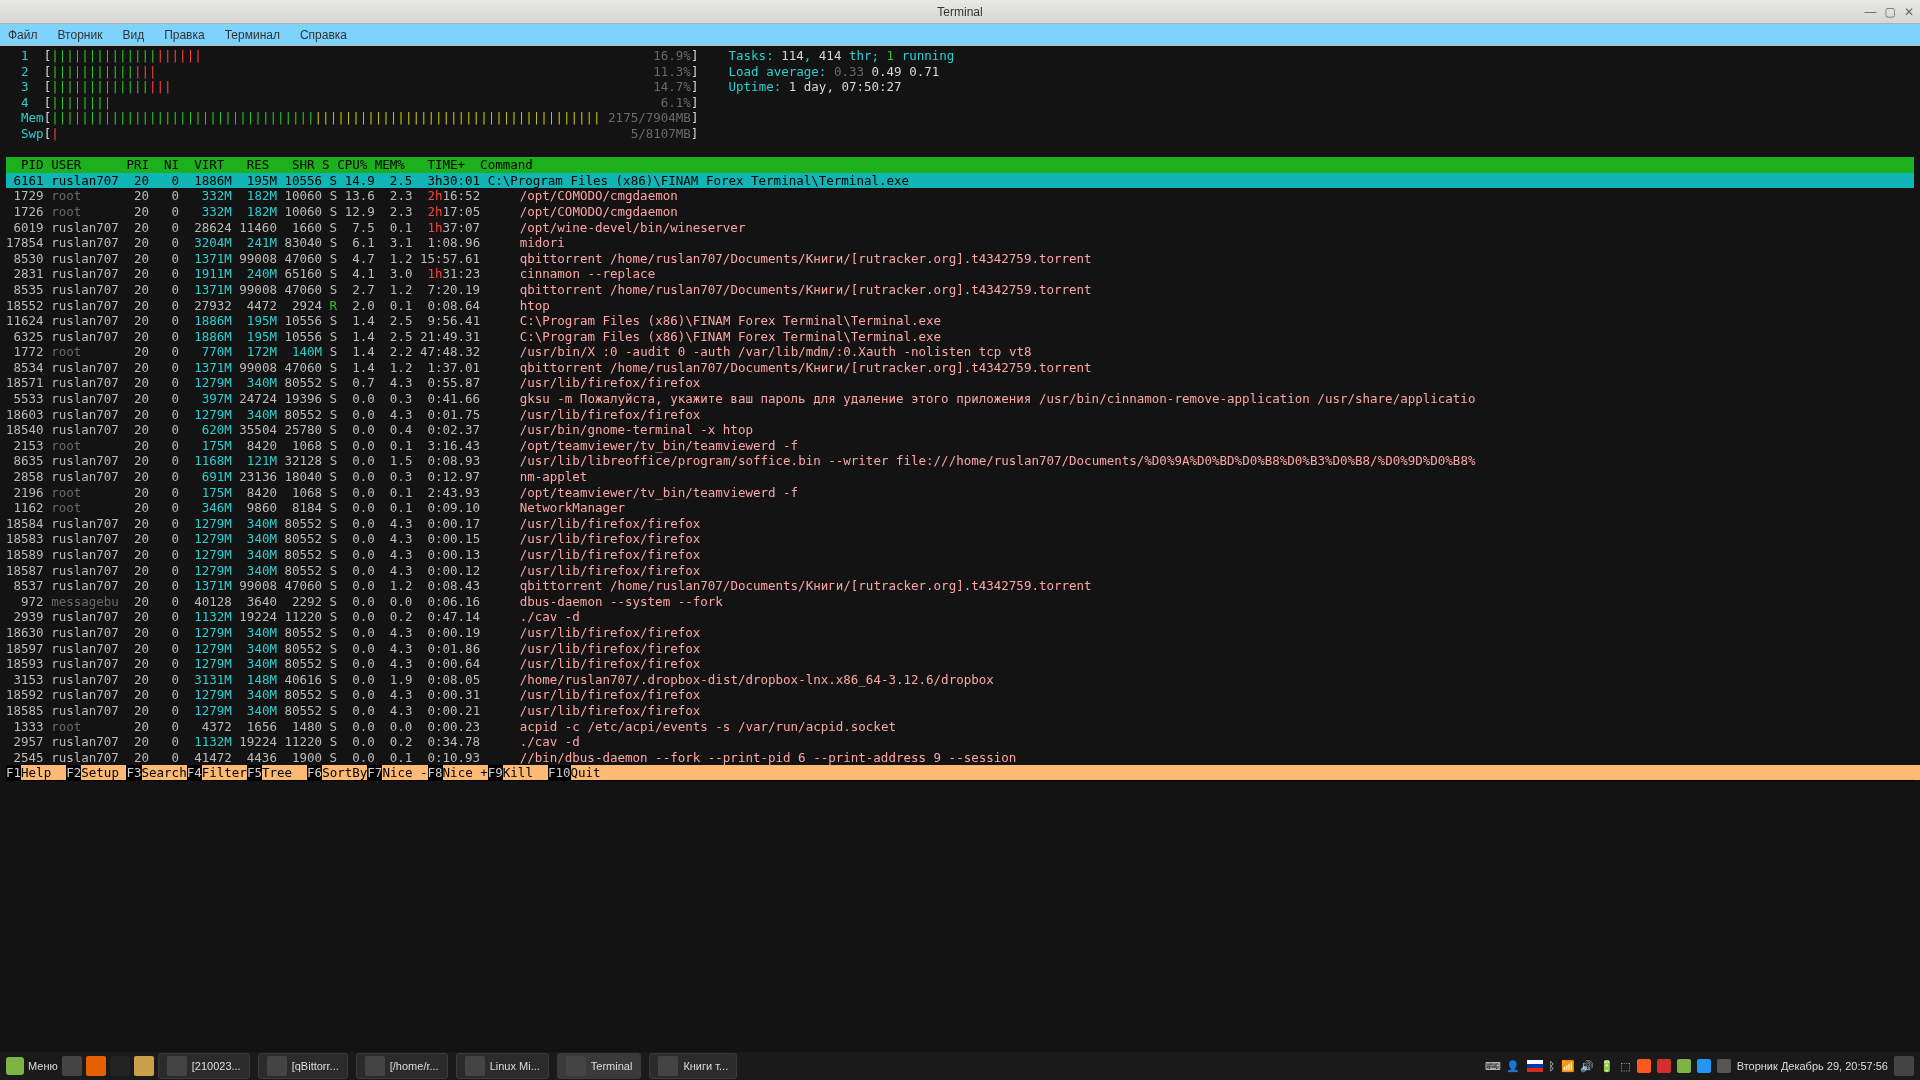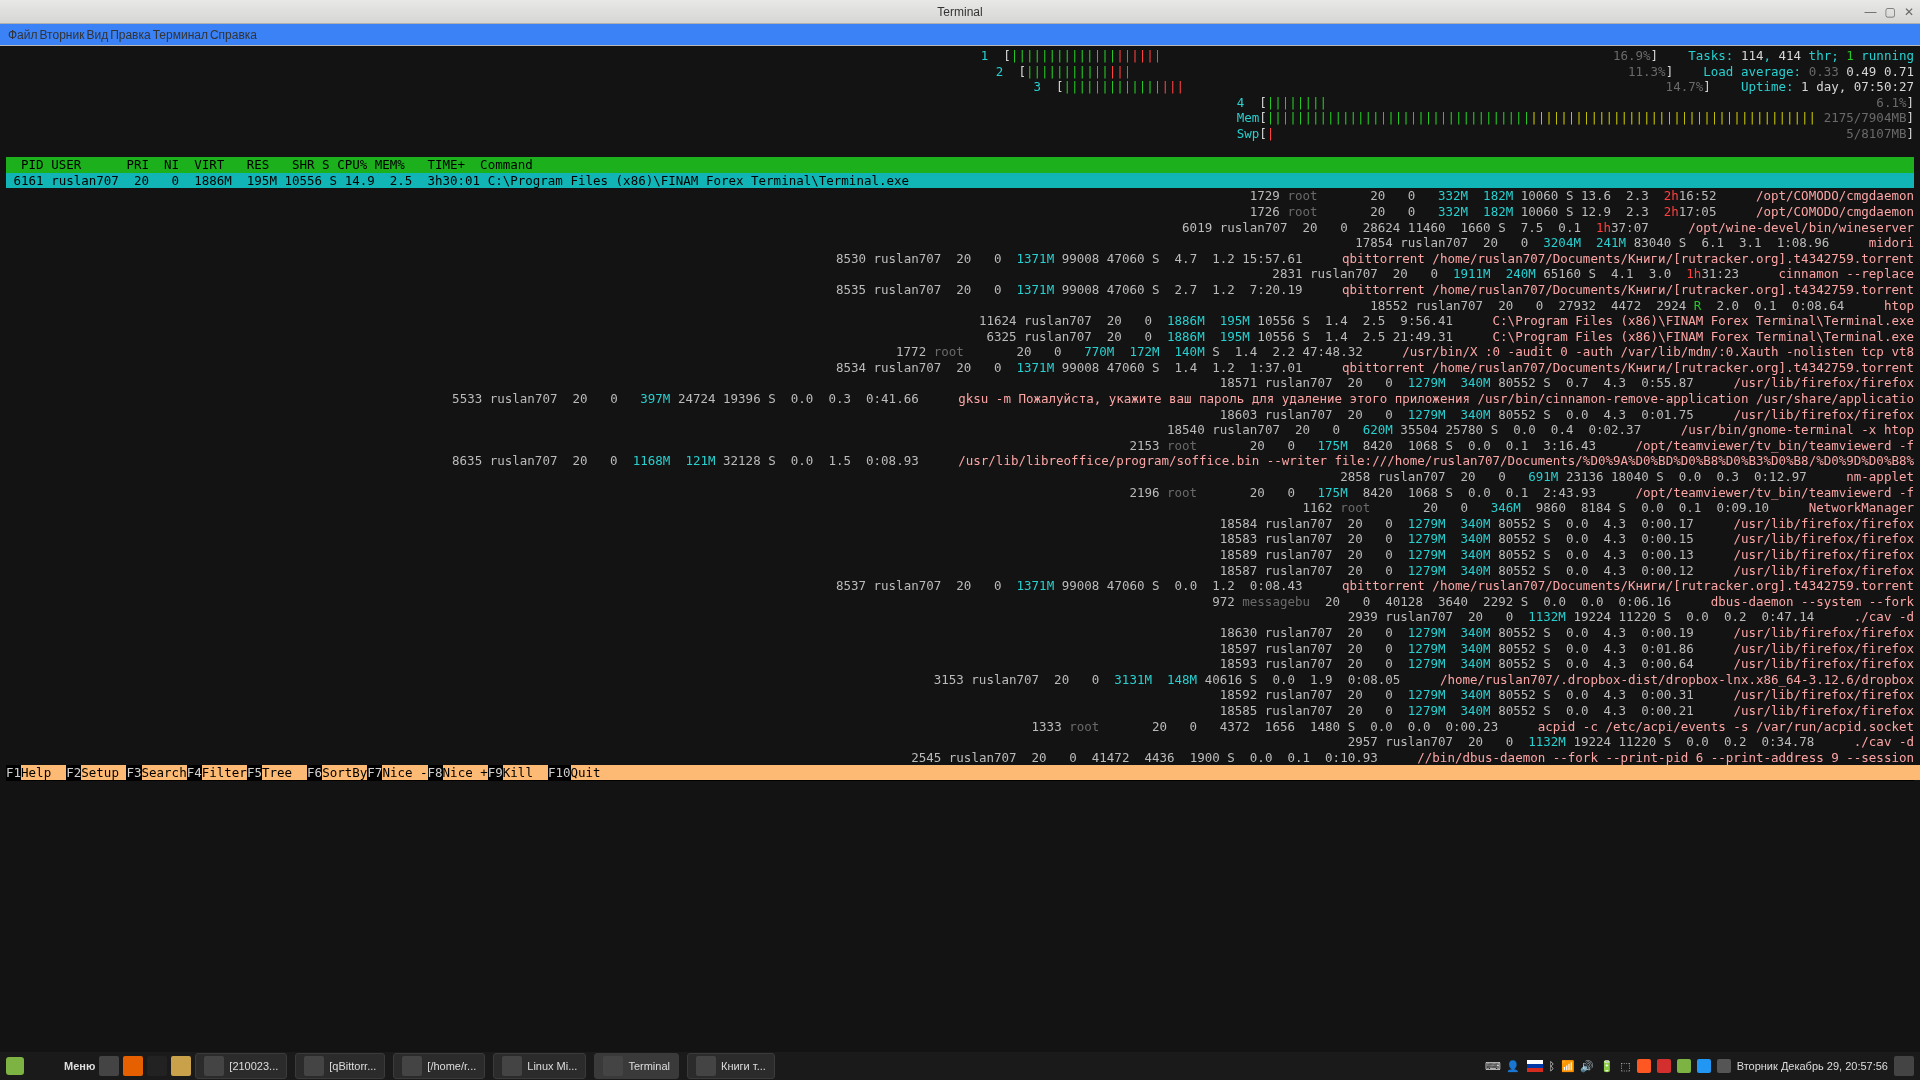--- a/index.html
+++ b/index.html
@@ -1,31 +1,31 @@
 <!DOCTYPE html>
 <html><head>
 <meta charset="utf-8">
 <style>
 * { margin:0; padding:0; box-sizing:border-box; }
 body { font-family:"DejaVu Sans Mono","Liberation Mono",monospace; font-size:12.5px; background:#2c2c2c; color:#bbb; width:1920px; height:1080px; overflow:hidden; position:relative; }
 .titlebar { height:24px; background:linear-gradient(#e8e8e6,#d6d6d4); border-bottom:1px solid #b0b0b0; display:flex; align-items:center; justify-content:center; position:relative; color:#333; font-family:sans-serif; font-size:12px; }
 .titlebar .winbtns { position:absolute; right:6px; display:flex; gap:8px; color:#666; font-size:12px; }
-.menubar { height:22px; background:#3b82f6; display:flex; align-items:center; gap:2px; padding:0 8px; color:#333; font-family:sans-serif; font-size:12px; border-bottom:1px solid #b8b8b8; }
+.menubar { height:22px; background:#7dd3fc; display:flex; align-items:center; gap:20px; padding:0 8px; color:#333; font-family:sans-serif; font-size:12px; border-bottom:1px solid #b8b8b8; }
 .term { background:rgba(10,10,10,0.72); height:calc(100% - 24px - 22px - 28px); padding:2px 6px 0 6px; line-height:15.6px; white-space:pre; overflow:hidden; }
 .fcyan{ color:#29d0d0; }
 .green{ color:#26c626; }
 .red  { color:#ff4040; }
 .dim  { color:#6a6a6a; }
 .yel  { color:#c0c000; }
 .white{ color:#d6d6d6; }
 .hdr  { background:#1db01d; color:#000; display:block; }
 .sel  { background:#12b5b5; color:#000; display:block; }
 .fkeys{ background:#000; color:#d0d0d0; display:block; }
 .fkeys .lab { background:#fdba74; color:#000; }
-.row  { display:block;text-align:right; }
+.row  { display:block; }
 .row span.cmd { color:#fca5a5;margin-left:32px; }
 .taskbar { position:absolute; bottom:0; left:0; right:0; height:28px; background:#1a1a1a; display:flex; align-items:center; gap:4px; padding:0 6px; font-family:sans-serif; font-size:11px; color:#ddd; }
 .taskbar .mint { width:18px; height:18px; background:#7cb342; border-radius:3px; display:inline-block; }
 .taskbar .ico { width:20px; height:20px; background:#444; border-radius:2px; display:inline-block; }
 .taskbar .btn { background:#2b2b2b; border:1px solid #3a3a3a; border-radius:3px; padding:2px 8px; display:flex; align-items:center; gap:5px; max-width:140px; overflow:hidden; white-space:nowrap; }
 .taskbar .btn.active { background:#3a3a3a; }
 .taskbar .spacer { flex:1; }
 .taskbar .tray { display:flex; align-items:center; gap:6px; }
 .flag { width:16px; height:12px; background:linear-gradient(#fff 33%,#0039a6 33%,#0039a6 66%,#d52b1e 66%); display:inline-block; }
 .clockf{ font-weight:normal; }
@@ -51,21 +51,21 @@
   <span>Вид</span>
   <span>Правка</span>
   <span>Терминал</span>
   <span>Справка</span>
 </div>
 
 <div class="term" id="term"><span class="row">  <span class="fcyan">1</span>  <span class="white">[</span><span class="green">||||||||||||||</span><span class="yel"></span><span class="red">||||||</span><span class="dim">                                                            16.9%</span><span class="white">]</span>    <span class="fcyan">Tasks: </span><span class="white">114</span><span class="fcyan">, </span><span class="white">414</span><span class="fcyan"> thr; </span><span class="green">1</span><span class="fcyan"> running</span></span><span class="row">  <span class="fcyan">2</span>  <span class="white">[</span><span class="green">|||||||||||</span><span class="yel"></span><span class="red">|||</span><span class="dim">                                                                  11.3%</span><span class="white">]</span>    <span class="fcyan">Load average: </span><span class="dim">0.33</span> <span class="white">0.49 0.71</span></span><span class="row">  <span class="fcyan">3</span>  <span class="white">[</span><span class="green">|||||||||||||</span><span class="yel"></span><span class="red">|||</span><span class="dim">                                                                14.7%</span><span class="white">]</span>    <span class="fcyan">Uptime: </span><span class="white">1 day, 07:50:27</span></span><span class="row">  <span class="fcyan">4</span>  <span class="white">[</span><span class="green">||||||||</span><span class="yel"></span><span class="red"></span><span class="dim">                                                                         6.1%</span><span class="white">]</span></span><span class="row">  <span class="fcyan">Mem</span><span class="white">[</span><span class="green">|||||||||||||||||||||||||||||||||||</span><span class="yel">||||||||||||||||||||||||||||||||||||||</span><span class="red"></span><span class="dim"> 2175/7904MB</span><span class="white">]</span></span><span class="row">  <span class="fcyan">Swp</span><span class="white">[</span><span class="red">|</span><span class="dim">                                                                            5/8107MB</span><span class="white">]</span></span><span class="row"> </span><span class="hdr">  PID USER      PRI  NI  VIRT   RES   SHR S CPU% MEM%   TIME+  Command                                                                                                                                                                                              </span><span class="sel"> 6161 ruslan707  20   0  1886M  195M 10556 S 14.9  2.5  3h30:01 <span class="cmd">C:\Program Files (x86)\FINAM Forex Terminal\Terminal.exe</span></span><span class="row"> 1729 <span class="dim">root     </span>  20   0   <span class="fcyan">332M</span>  <span class="fcyan">182M</span> 10060 S 13.6  2.3  <span class="red">2h</span>16:52 <span class="cmd">/opt/COMODO/cmgdaemon</span></span><span class="row"> 1726 <span class="dim">root     </span>  20   0   <span class="fcyan">332M</span>  <span class="fcyan">182M</span> 10060 S 12.9  2.3  <span class="red">2h</span>17:05 <span class="cmd">/opt/COMODO/cmgdaemon</span></span><span class="row"> 6019 ruslan707  20   0  28624 11460  1660 S  7.5  0.1  <span class="red">1h</span>37:07 <span class="cmd">/opt/wine-devel/bin/wineserver</span></span><span class="row">17854 ruslan707  20   0  <span class="fcyan">3204M</span>  <span class="fcyan">241M</span> 83040 S  6.1  3.1  1:08.96 <span class="cmd">midori</span></span><span class="row"> 8530 ruslan707  20   0  <span class="fcyan">1371M</span> 99008 47060 S  4.7  1.2 15:57.61 <span class="cmd">qbittorrent /home/ruslan707/Documents/Книги/[rutracker.org].t4342759.torrent</span></span><span class="row"> 2831 ruslan707  20   0  <span class="fcyan">1911M</span>  <span class="fcyan">240M</span> 65160 S  4.1  3.0  <span class="red">1h</span>31:23 <span class="cmd">cinnamon --replace</span></span><span class="row"> 8535 ruslan707  20   0  <span class="fcyan">1371M</span> 99008 47060 S  2.7  1.2  7:20.19 <span class="cmd">qbittorrent /home/ruslan707/Documents/Книги/[rutracker.org].t4342759.torrent</span></span><span class="row">18552 ruslan707  20   0  27932  4472  2924 <span class="green">R</span>  2.0  0.1  0:08.64 <span class="cmd">htop</span></span><span class="row">11624 ruslan707  20   0  <span class="fcyan">1886M</span>  <span class="fcyan">195M</span> 10556 S  1.4  2.5  9:56.41 <span class="cmd">C:\Program Files (x86)\FINAM Forex Terminal\Terminal.exe</span></span><span class="row"> 6325 ruslan707  20   0  <span class="fcyan">1886M</span>  <span class="fcyan">195M</span> 10556 S  1.4  2.5 21:49.31 <span class="cmd">C:\Program Files (x86)\FINAM Forex Terminal\Terminal.exe</span></span><span class="row"> 1772 <span class="dim">root     </span>  20   0   <span class="fcyan">770M</span>  <span class="fcyan">172M</span>  <span class="fcyan">140M</span> S  1.4  2.2 47:48.32 <span class="cmd">/usr/bin/X :0 -audit 0 -auth /var/lib/mdm/:0.Xauth -nolisten tcp vt8</span></span><span class="row"> 8534 ruslan707  20   0  <span class="fcyan">1371M</span> 99008 47060 S  1.4  1.2  1:37.01 <span class="cmd">qbittorrent /home/ruslan707/Documents/Книги/[rutracker.org].t4342759.torrent</span></span><span class="row">18571 ruslan707  20   0  <span class="fcyan">1279M</span>  <span class="fcyan">340M</span> 80552 S  0.7  4.3  0:55.87 <span class="cmd">/usr/lib/firefox/firefox</span></span><span class="row"> 5533 ruslan707  20   0   <span class="fcyan">397M</span> 24724 19396 S  0.0  0.3  0:41.66 <span class="cmd">gksu -m Пожалуйста, укажите ваш пароль для удаление этого приложения /usr/bin/cinnamon-remove-application /usr/share/applicatio</span></span><span class="row">18603 ruslan707  20   0  <span class="fcyan">1279M</span>  <span class="fcyan">340M</span> 80552 S  0.0  4.3  0:01.75 <span class="cmd">/usr/lib/firefox/firefox</span></span><span class="row">18540 ruslan707  20   0   <span class="fcyan">620M</span> 35504 25780 S  0.0  0.4  0:02.37 <span class="cmd">/usr/bin/gnome-terminal -x htop</span></span><span class="row"> 2153 <span class="dim">root     </span>  20   0   <span class="fcyan">175M</span>  8420  1068 S  0.0  0.1  3:16.43 <span class="cmd">/opt/teamviewer/tv_bin/teamviewerd -f</span></span><span class="row"> 8635 ruslan707  20   0  <span class="fcyan">1168M</span>  <span class="fcyan">121M</span> 32128 S  0.0  1.5  0:08.93 <span class="cmd">/usr/lib/libreoffice/program/soffice.bin --writer file:///home/ruslan707/Documents/%D0%9A%D0%BD%D0%B8%D0%B3%D0%B8/%D0%9D%D0%B8%</span></span><span class="row"> 2858 ruslan707  20   0   <span class="fcyan">691M</span> 23136 18040 S  0.0  0.3  0:12.97 <span class="cmd">nm-applet</span></span><span class="row"> 2196 <span class="dim">root     </span>  20   0   <span class="fcyan">175M</span>  8420  1068 S  0.0  0.1  2:43.93 <span class="cmd">/opt/teamviewer/tv_bin/teamviewerd -f</span></span><span class="row"> 1162 <span class="dim">root     </span>  20   0   <span class="fcyan">346M</span>  9860  8184 S  0.0  0.1  0:09.10 <span class="cmd">NetworkManager</span></span><span class="row">18584 ruslan707  20   0  <span class="fcyan">1279M</span>  <span class="fcyan">340M</span> 80552 S  0.0  4.3  0:00.17 <span class="cmd">/usr/lib/firefox/firefox</span></span><span class="row">18583 ruslan707  20   0  <span class="fcyan">1279M</span>  <span class="fcyan">340M</span> 80552 S  0.0  4.3  0:00.15 <span class="cmd">/usr/lib/firefox/firefox</span></span><span class="row">18589 ruslan707  20   0  <span class="fcyan">1279M</span>  <span class="fcyan">340M</span> 80552 S  0.0  4.3  0:00.13 <span class="cmd">/usr/lib/firefox/firefox</span></span><span class="row">18587 ruslan707  20   0  <span class="fcyan">1279M</span>  <span class="fcyan">340M</span> 80552 S  0.0  4.3  0:00.12 <span class="cmd">/usr/lib/firefox/firefox</span></span><span class="row"> 8537 ruslan707  20   0  <span class="fcyan">1371M</span> 99008 47060 S  0.0  1.2  0:08.43 <span class="cmd">qbittorrent /home/ruslan707/Documents/Книги/[rutracker.org].t4342759.torrent</span></span><span class="row">  972 <span class="dim">messagebu</span>  20   0  40128  3640  2292 S  0.0  0.0  0:06.16 <span class="cmd">dbus-daemon --system --fork</span></span><span class="row"> 2939 ruslan707  20   0  <span class="fcyan">1132M</span> 19224 11220 S  0.0  0.2  0:47.14 <span class="cmd">./cav -d</span></span><span class="row">18630 ruslan707  20   0  <span class="fcyan">1279M</span>  <span class="fcyan">340M</span> 80552 S  0.0  4.3  0:00.19 <span class="cmd">/usr/lib/firefox/firefox</span></span><span class="row">18597 ruslan707  20   0  <span class="fcyan">1279M</span>  <span class="fcyan">340M</span> 80552 S  0.0  4.3  0:01.86 <span class="cmd">/usr/lib/firefox/firefox</span></span><span class="row">18593 ruslan707  20   0  <span class="fcyan">1279M</span>  <span class="fcyan">340M</span> 80552 S  0.0  4.3  0:00.64 <span class="cmd">/usr/lib/firefox/firefox</span></span><span class="row"> 3153 ruslan707  20   0  <span class="fcyan">3131M</span>  <span class="fcyan">148M</span> 40616 S  0.0  1.9  0:08.05 <span class="cmd">/home/ruslan707/.dropbox-dist/dropbox-lnx.x86_64-3.12.6/dropbox</span></span><span class="row">18592 ruslan707  20   0  <span class="fcyan">1279M</span>  <span class="fcyan">340M</span> 80552 S  0.0  4.3  0:00.31 <span class="cmd">/usr/lib/firefox/firefox</span></span><span class="row">18585 ruslan707  20   0  <span class="fcyan">1279M</span>  <span class="fcyan">340M</span> 80552 S  0.0  4.3  0:00.21 <span class="cmd">/usr/lib/firefox/firefox</span></span><span class="row"> 1333 <span class="dim">root     </span>  20   0   4372  1656  1480 S  0.0  0.0  0:00.23 <span class="cmd">acpid -c /etc/acpi/events -s /var/run/acpid.socket</span></span><span class="row"> 2957 ruslan707  20   0  <span class="fcyan">1132M</span> 19224 11220 S  0.0  0.2  0:34.78 <span class="cmd">./cav -d</span></span><span class="row"> 2545 ruslan707  20   0  41472  4436  1900 S  0.0  0.1  0:10.93 <span class="cmd">//bin/dbus-daemon --fork --print-pid 6 --print-address 9 --session</span></span><span class="fkeys"><span>F1</span><span class="lab">Help  </span><span>F2</span><span class="lab">Setup </span><span>F3</span><span class="lab">Search</span><span>F4</span><span class="lab">Filter</span><span>F5</span><span class="lab">Tree  </span><span>F6</span><span class="lab">SortBy</span><span>F7</span><span class="lab">Nice -</span><span>F8</span><span class="lab">Nice +</span><span>F9</span><span class="lab">Kill  </span><span>F10</span><span class="lab">Quit  </span><span class="lab">                                                                                                                                                                                                        </span></span></div>
 
 <div class="taskbar">
   <span class="mint"></span>
-  <span style="font-weight:bold;margin-left:36px;">Меню</span>
+  <span style="font-weight:normal;">Меню</span>
   <span class="ico"></span>
   <span class="ico" style="background:#e66000;"></span>
   <span class="ico" style="background:#222;"></span>
   <span class="ico" style="background:#c9a14a;"></span>
   <div id="apps" style="display:flex;gap:8px;">
       <div class="btn">
         <span class="ico"></span>
         <span>[210023...</span>
       </div>
       <div class="btn">

